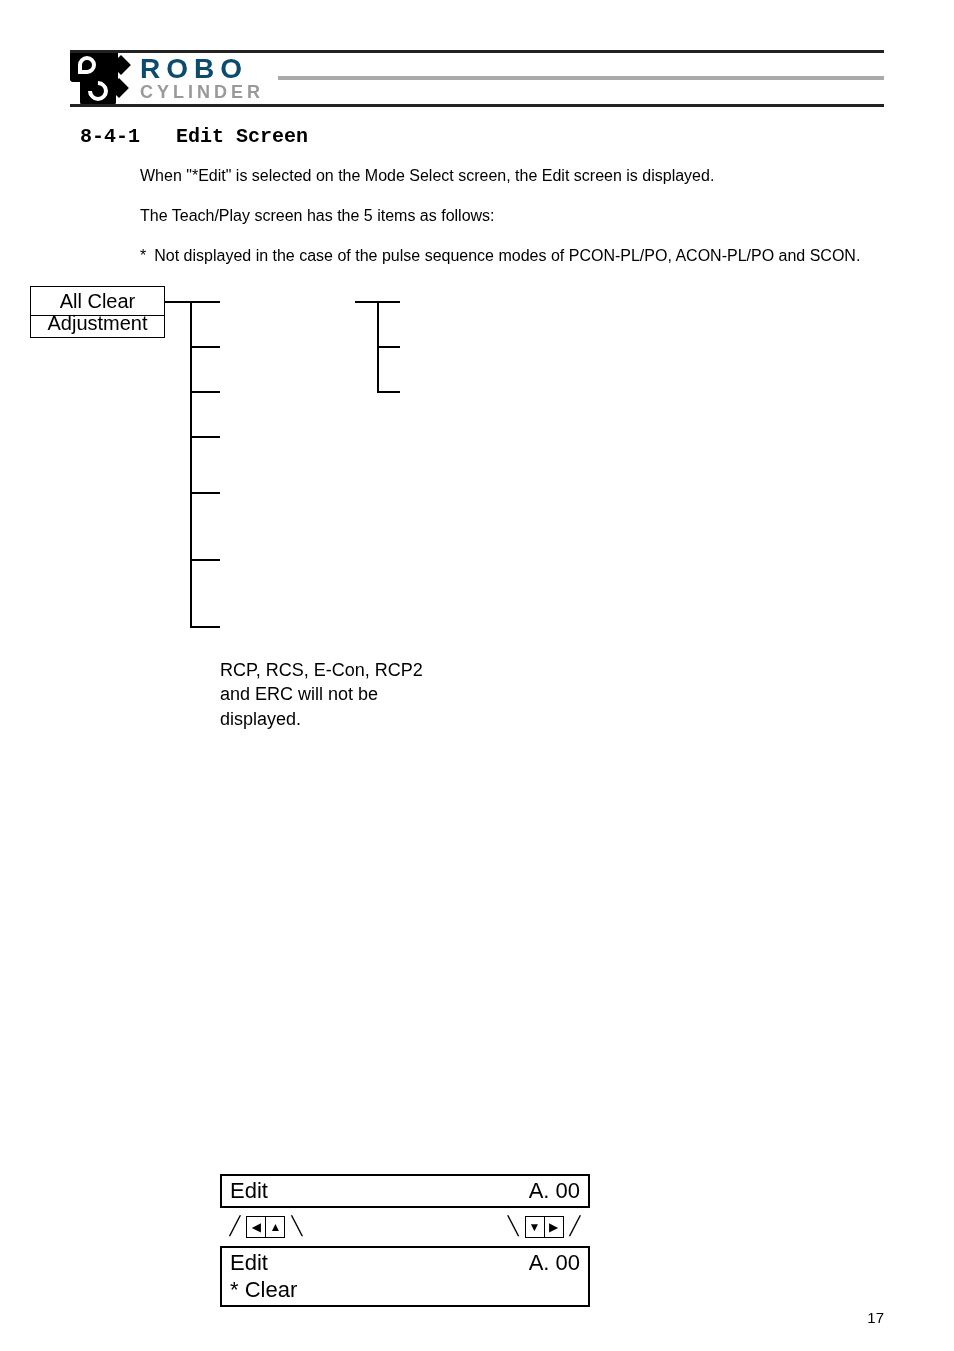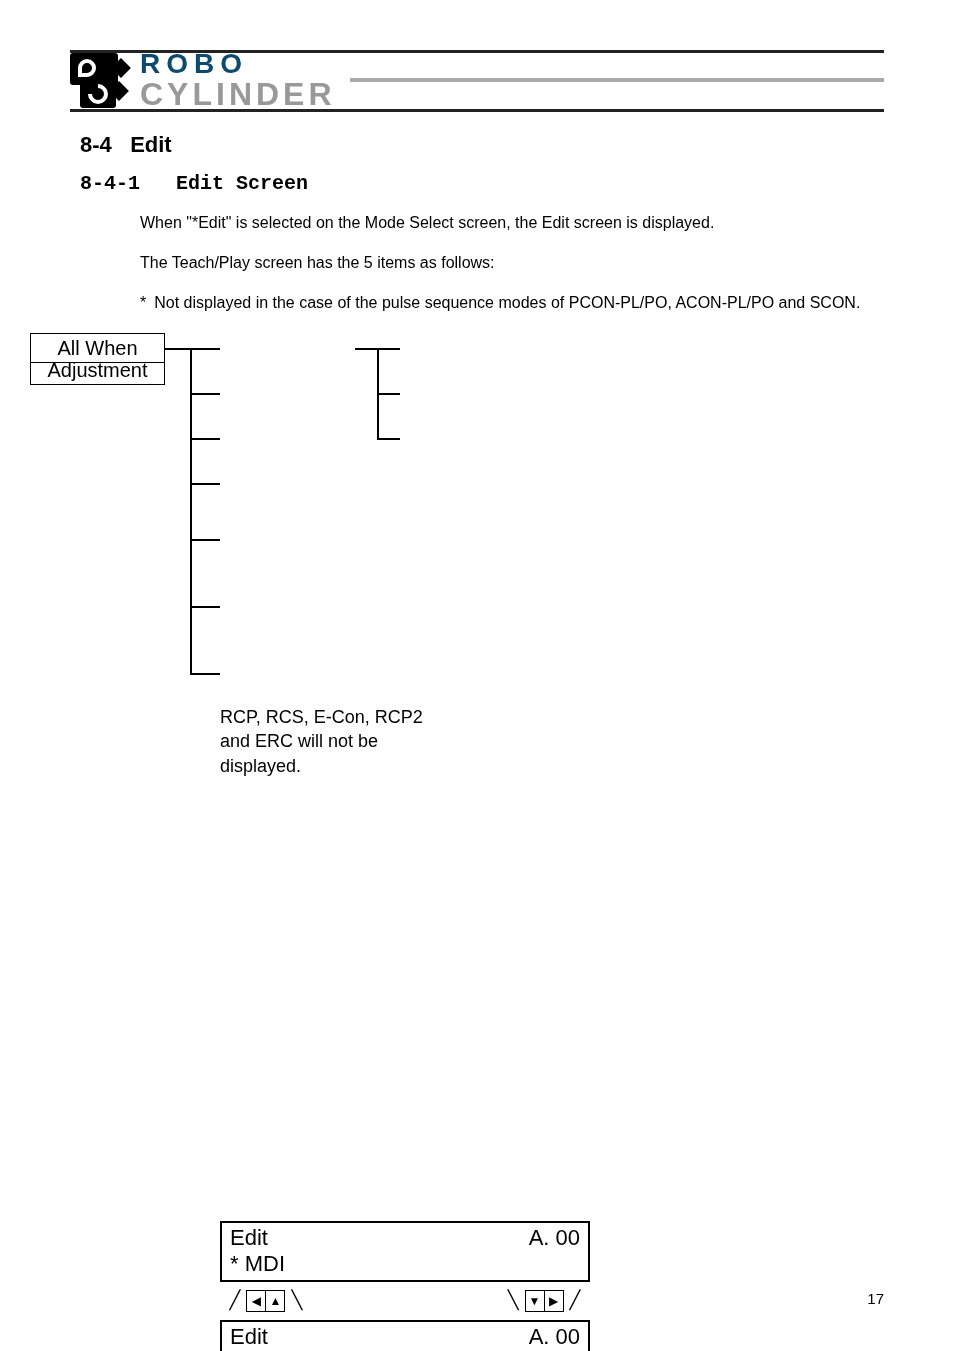--- a/index.html
+++ b/index.html
@@ -94,21 +94,21 @@
   }
   .logo-text-top {
     font-weight: 900;
     font-size: 28px;
     letter-spacing: 6px;
     color: #0c4a6e;
     font-family: Arial Black, Arial, sans-serif;
   }
   .logo-text-bottom {
     font-weight: 900;
-    font-size: 32px;
+    font-size: 18px;
     letter-spacing: 4px;
     color: #999;
     font-family: Arial Black, Arial, sans-serif;
     text-align: center;
   }
   .header-lines {
     flex: 1;
     display: flex;
     flex-direction: column;
     gap: 14px;
@@ -242,21 +242,21 @@
     display: inline-block;
     width: 14px;
     text-align: center;
     font-size: 18px;
     line-height: 20px;
     vertical-align: top;
   }
 
   .page-num {
     position: absolute;
-    bottom: 44px;
+    bottom: 25px;
     right: 70px;
     font-size: 15px;
   }
 </style>
 </head>
 <body>
 
 <div class="page">
 
   <div class="header-wrap">
@@ -272,24 +272,20 @@
         </div>
       </div>
       <div class="header-lines">
         <div class="line-mid"></div>
       </div>
     </div>
     <div class="full-line"></div>
     <div class="full-line bot"></div>
   </div>
 
-  <h2 class="section">
-    <span>8-4</span>&nbsp;&nbsp;
-    <span>Edit</span>
-  </h2>
 
   <h3 class="subsection">
     <span>8-4-1</span>&nbsp;&nbsp;
     <span>Edit Screen</span>
   </h3>
 
   <p class="body-text">When "*Edit" is selected on the Mode Select screen, the Edit screen is displayed.</p>
   <p class="body-text">The Teach/Play screen has the 5 items as follows:</p>
   <div class="note-item">
     <span class="star">*</span>
@@ -327,21 +323,21 @@
 Adjustment</span>
     </div>
 
     <div class="dbox" style="left:370;top:0;width:135px;height:30px;">
       <span>MDI</span>
     </div>
     <div class="dbox" style="left:370;top:45;width:135px;height:30px;">
       <span>Clear</span>
     </div>
     <div class="dbox" style="left:370;top:90;width:135px;height:30px;">
-      <span>All When</span>
+      <span>All Clear</span>
     </div>
 
     <div class="hline" style="left:135px;top:15px;width:55px;"></div>
     <div class="vline" style="left:160px;top:15px;height:325px;"></div>
     <div class="hline" style="left:160px;top:60px;width:30px;"></div>
     <div class="hline" style="left:160px;top:105px;width:30px;"></div>
     <div class="hline" style="left:160px;top:150px;width:30px;"></div>
     <div class="hline" style="left:160px;top:206px;width:30px;"></div>
     <div class="hline" style="left:160px;top:273px;width:30px;"></div>
     <div class="hline" style="left:160px;top:340px;width:30px;"></div>
@@ -354,21 +350,20 @@
     <div class="diagram-caption" style="left:190px;top:372px;width:220px;">RCP, RCS, E-Con, RCP2 and ERC will not be displayed.</div>
   </div>
 
   <div class="lcd-stack">
 
     <div class="lcd">
       <div class="lcd-row">
         <span>Edit</span>
         <span>A. 00</span>
       </div>
-      <div>* MDI</div>
     </div>
     <div class="arrow-row">
       <span>
         <span class="slash">╱</span>
         <span class="keycap">
             <span class="seg">◀</span>
             <span class="seg">▲</span>
           </span>
         <span class="slash">╲</span>
       </span>

